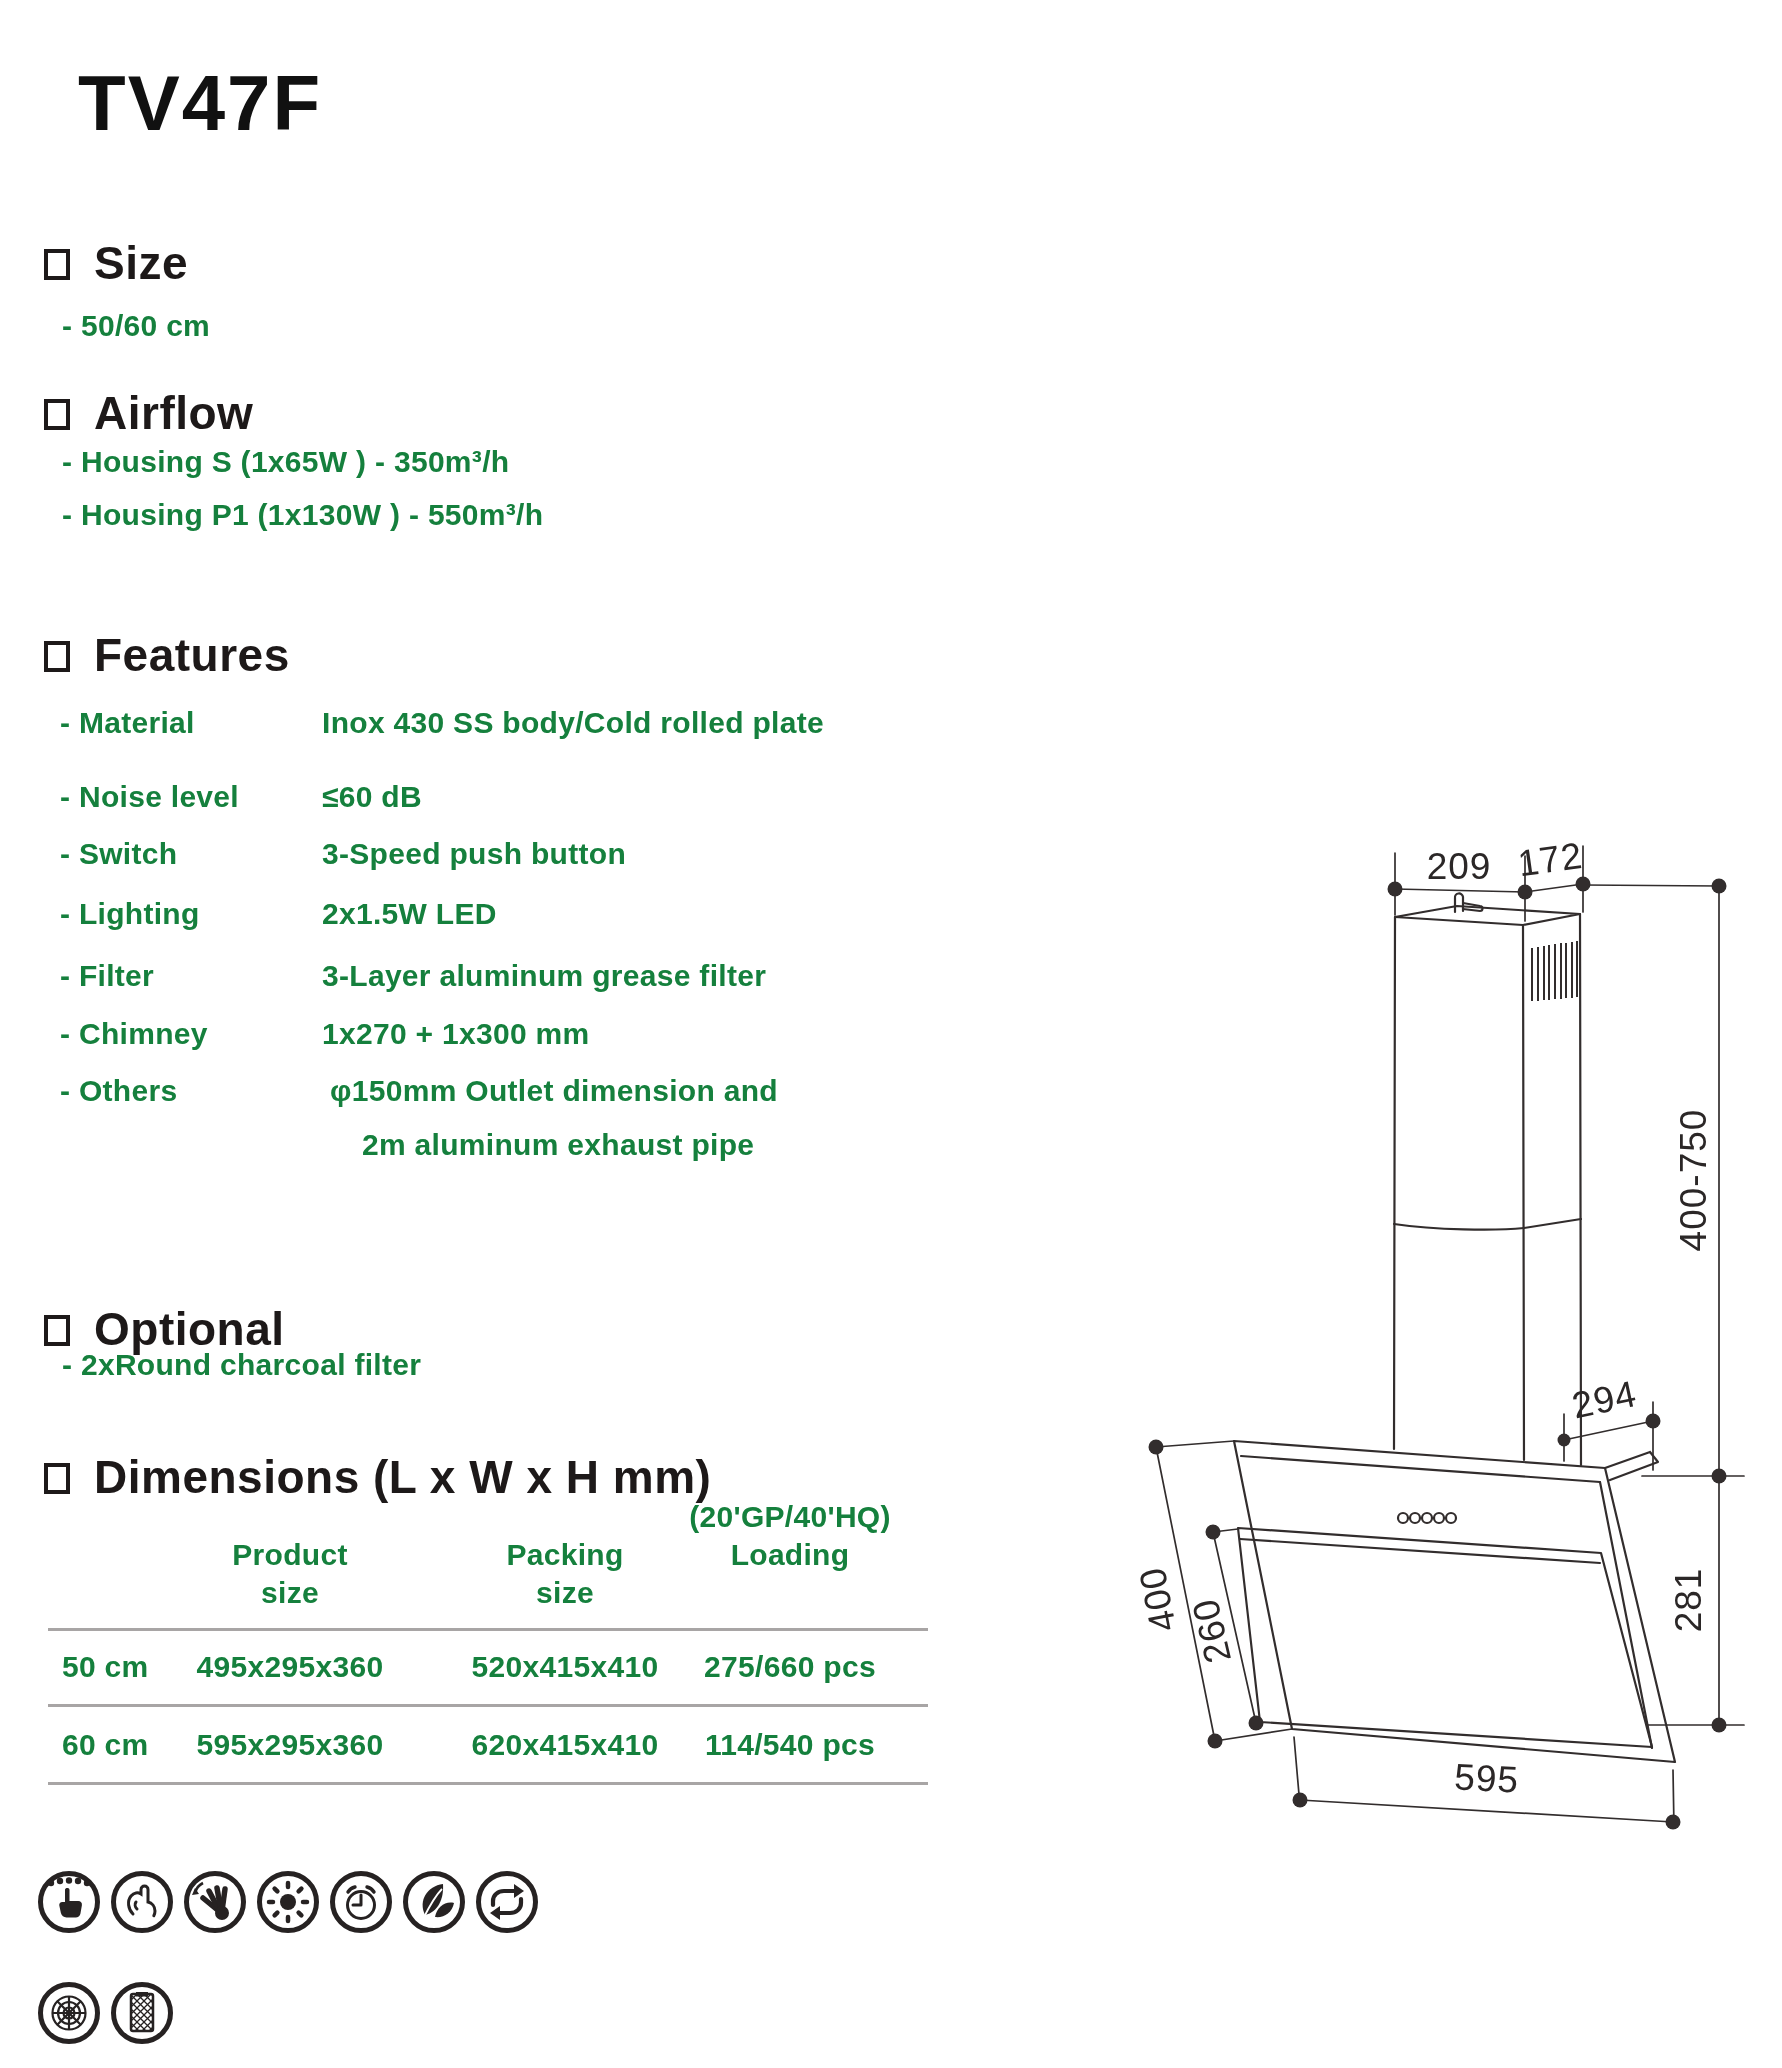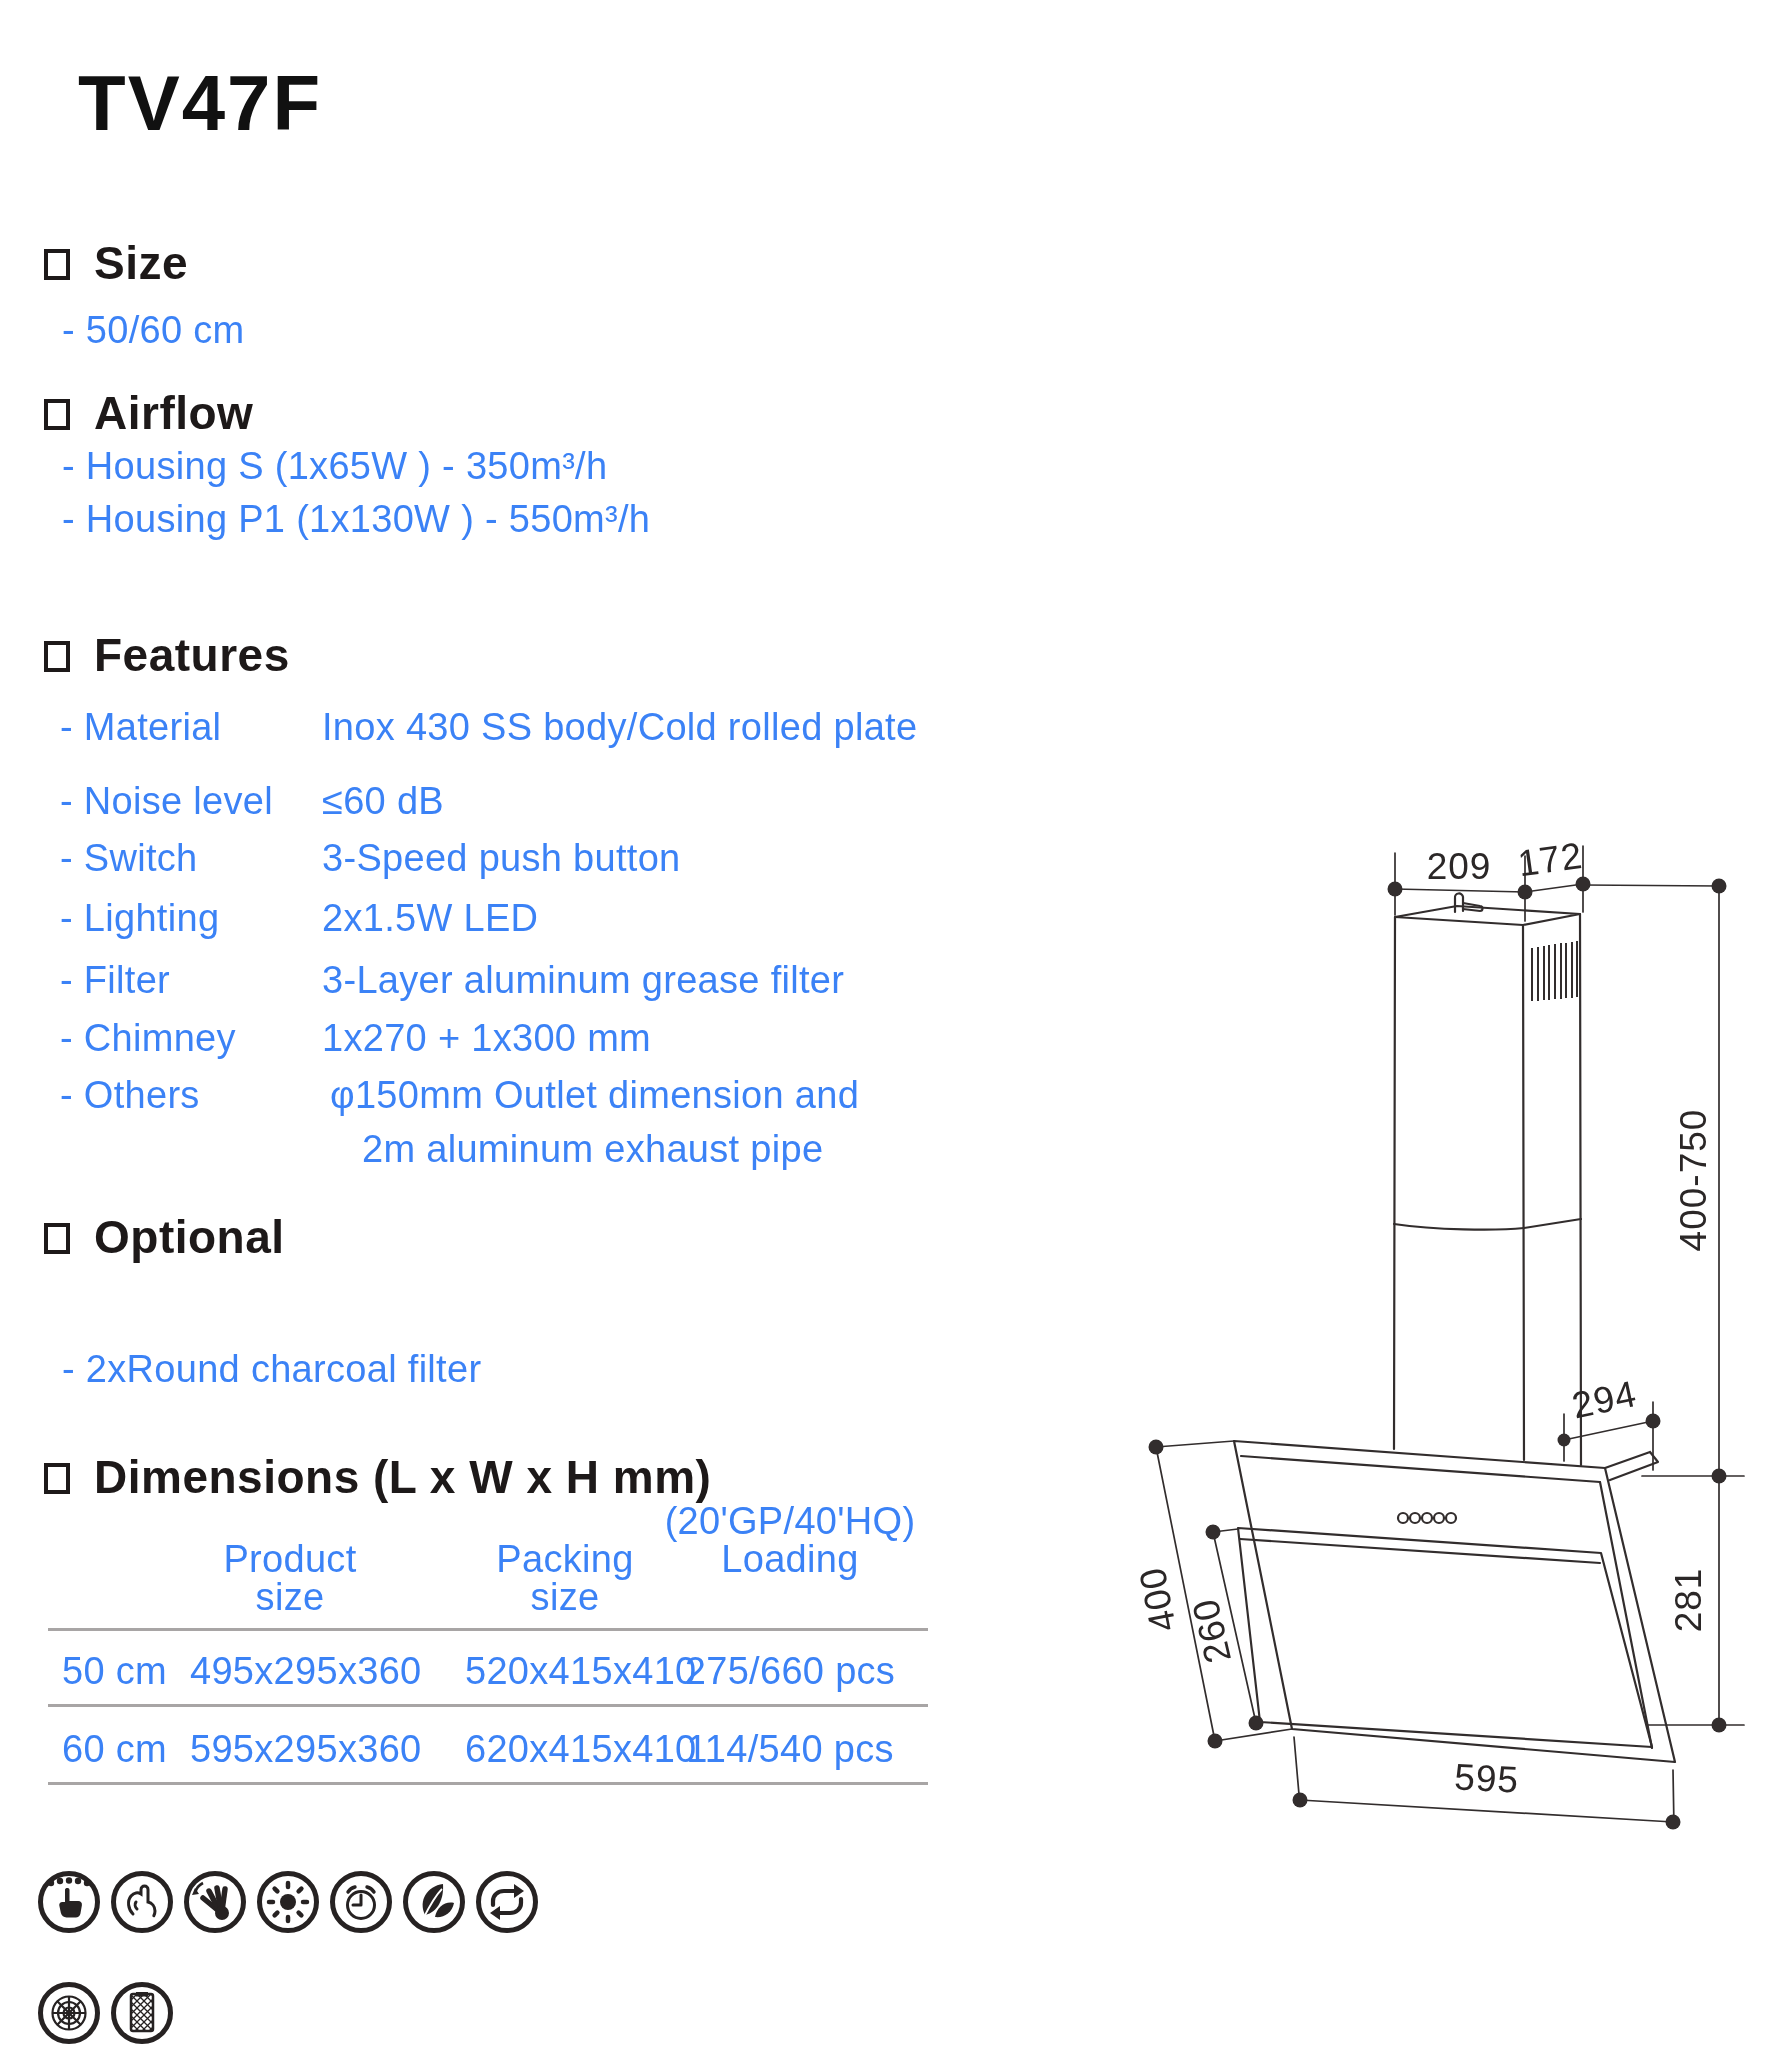--- a/index.html
+++ b/index.html
@@ -2,21 +2,21 @@
 <html><head>
 <meta charset="utf-8">
 <style>
   html,body{margin:0;padding:0;background:#fff;}
   .sheet{position:relative;width:1782px;height:2068px;background:#ffffff;
          font-family:"Liberation Sans",sans-serif;color:#262222;overflow:hidden;}
   .abs{position:absolute;}
   .title{font-size:78px;font-weight:700;letter-spacing:2px;color:#111;}
   .sec{display:flex;align-items:center;gap:24px;font-size:46px;font-weight:700;letter-spacing:.5px;color:#1d1919;}
   .sec .sq{width:18px;height:23px;border:4.5px solid #1d1919;flex:0 0 auto;margin-top:2px;}
-  .body-t{font-size:38px;font-weight:400;letter-spacing:.3px;color:#3b82f6;white-space:nowrap;}
+  .body-t{font-size:30px;font-weight:700;letter-spacing:.3px;color:#15803d;white-space:nowrap;}
   .cent{text-align:center;}
   .rule{position:absolute;height:3px;background:#a8a5a5;}
   .icn{position:absolute;width:66px;height:66px;}
   .icn svg{display:block;}
   svg text{font-family:"Liberation Sans",sans-serif;font-size:37px;fill:#2b2727;letter-spacing:1px;}
 </style>
 </head>
 <body>
 
 <div class="sheet">
@@ -49,21 +49,21 @@
   <div class="abs body-t" style="left:60px;top:897px;">- Lighting</div>
   <div class="abs body-t" style="left:322px;top:897px;">2x1.5W LED</div>
   <div class="abs body-t" style="left:60px;top:959px;">- Filter</div>
   <div class="abs body-t" style="left:322px;top:959px;">3-Layer aluminum grease filter</div>
   <div class="abs body-t" style="left:60px;top:1017px;">- Chimney</div>
   <div class="abs body-t" style="left:322px;top:1017px;">1x270 + 1x300 mm</div>
   <div class="abs body-t" style="left:60px;top:1074px;">- Others</div>
   <div class="abs body-t" style="left:330px;top:1074px;">φ150mm Outlet dimension and</div>
   <div class="abs body-t" style="left:322px;top:1128px;margin-left:40px;">2m aluminum exhaust pipe</div>
 
-  <div class="abs sec" style="left:44px;top:1210px;">
+  <div class="abs sec" style="left:44px;top:1302px;">
     <span class="sq"></span>
     <span>Optional</span>
   </div>
   <div class="abs body-t" style="left:62px;top:1348px;">- 2xRound charcoal filter</div>
 
   <div class="abs sec" style="left:44px;top:1450px;">
     <span class="sq"></span>
     <span>Dimensions (L x W x H mm)</span>
   </div>
 

